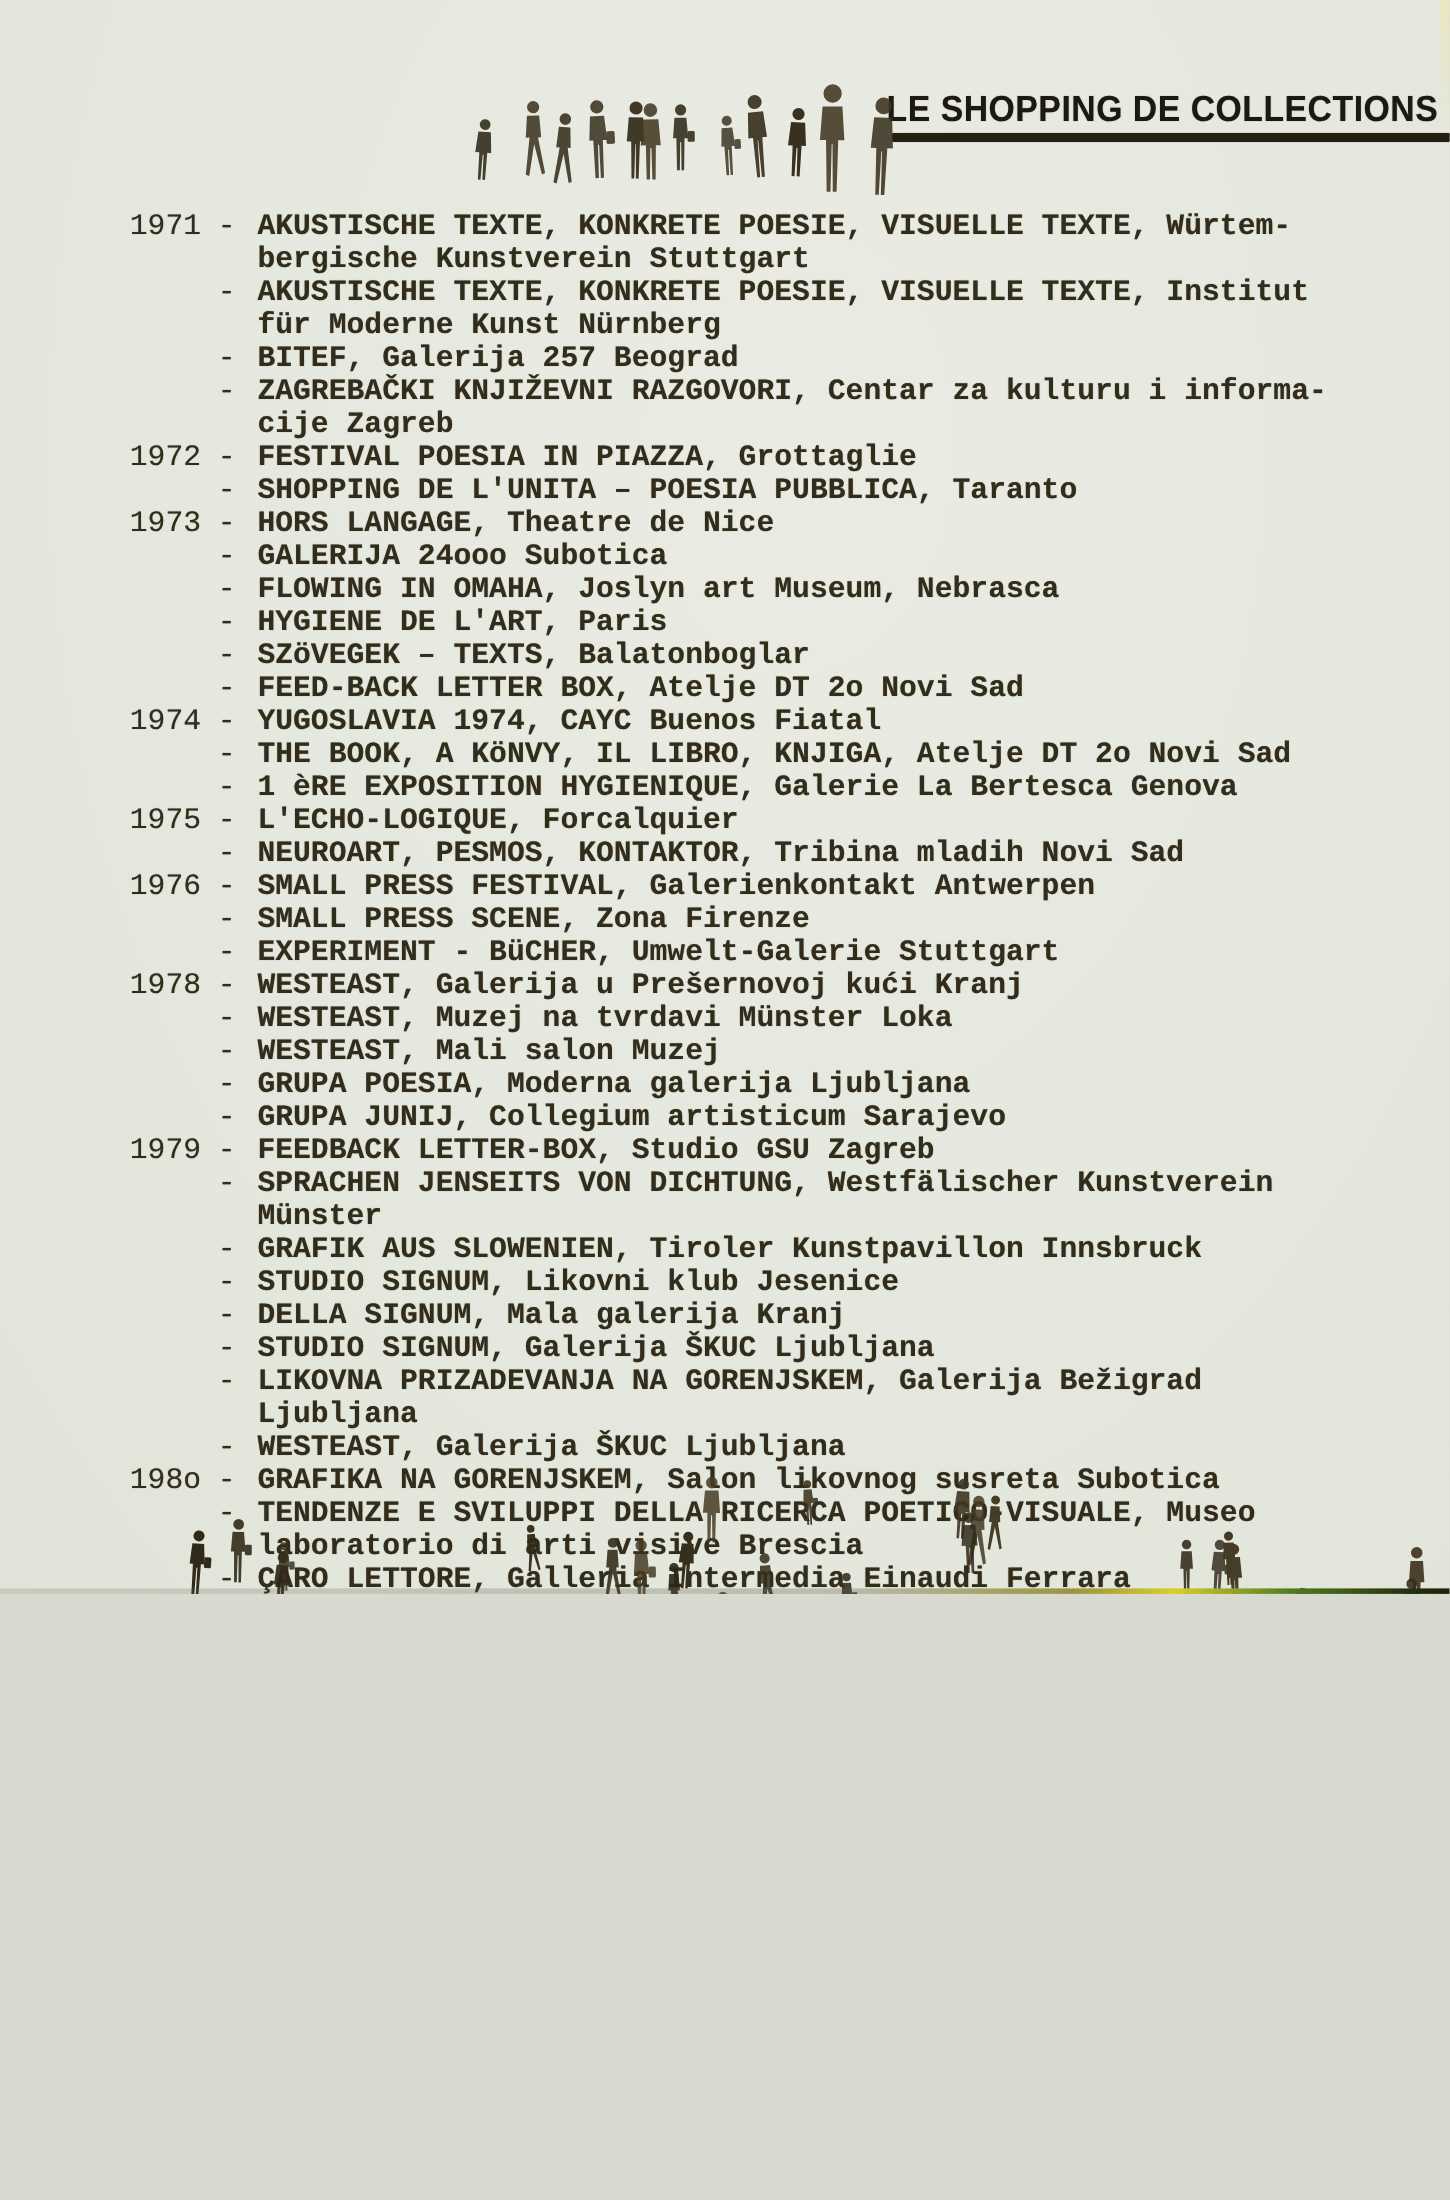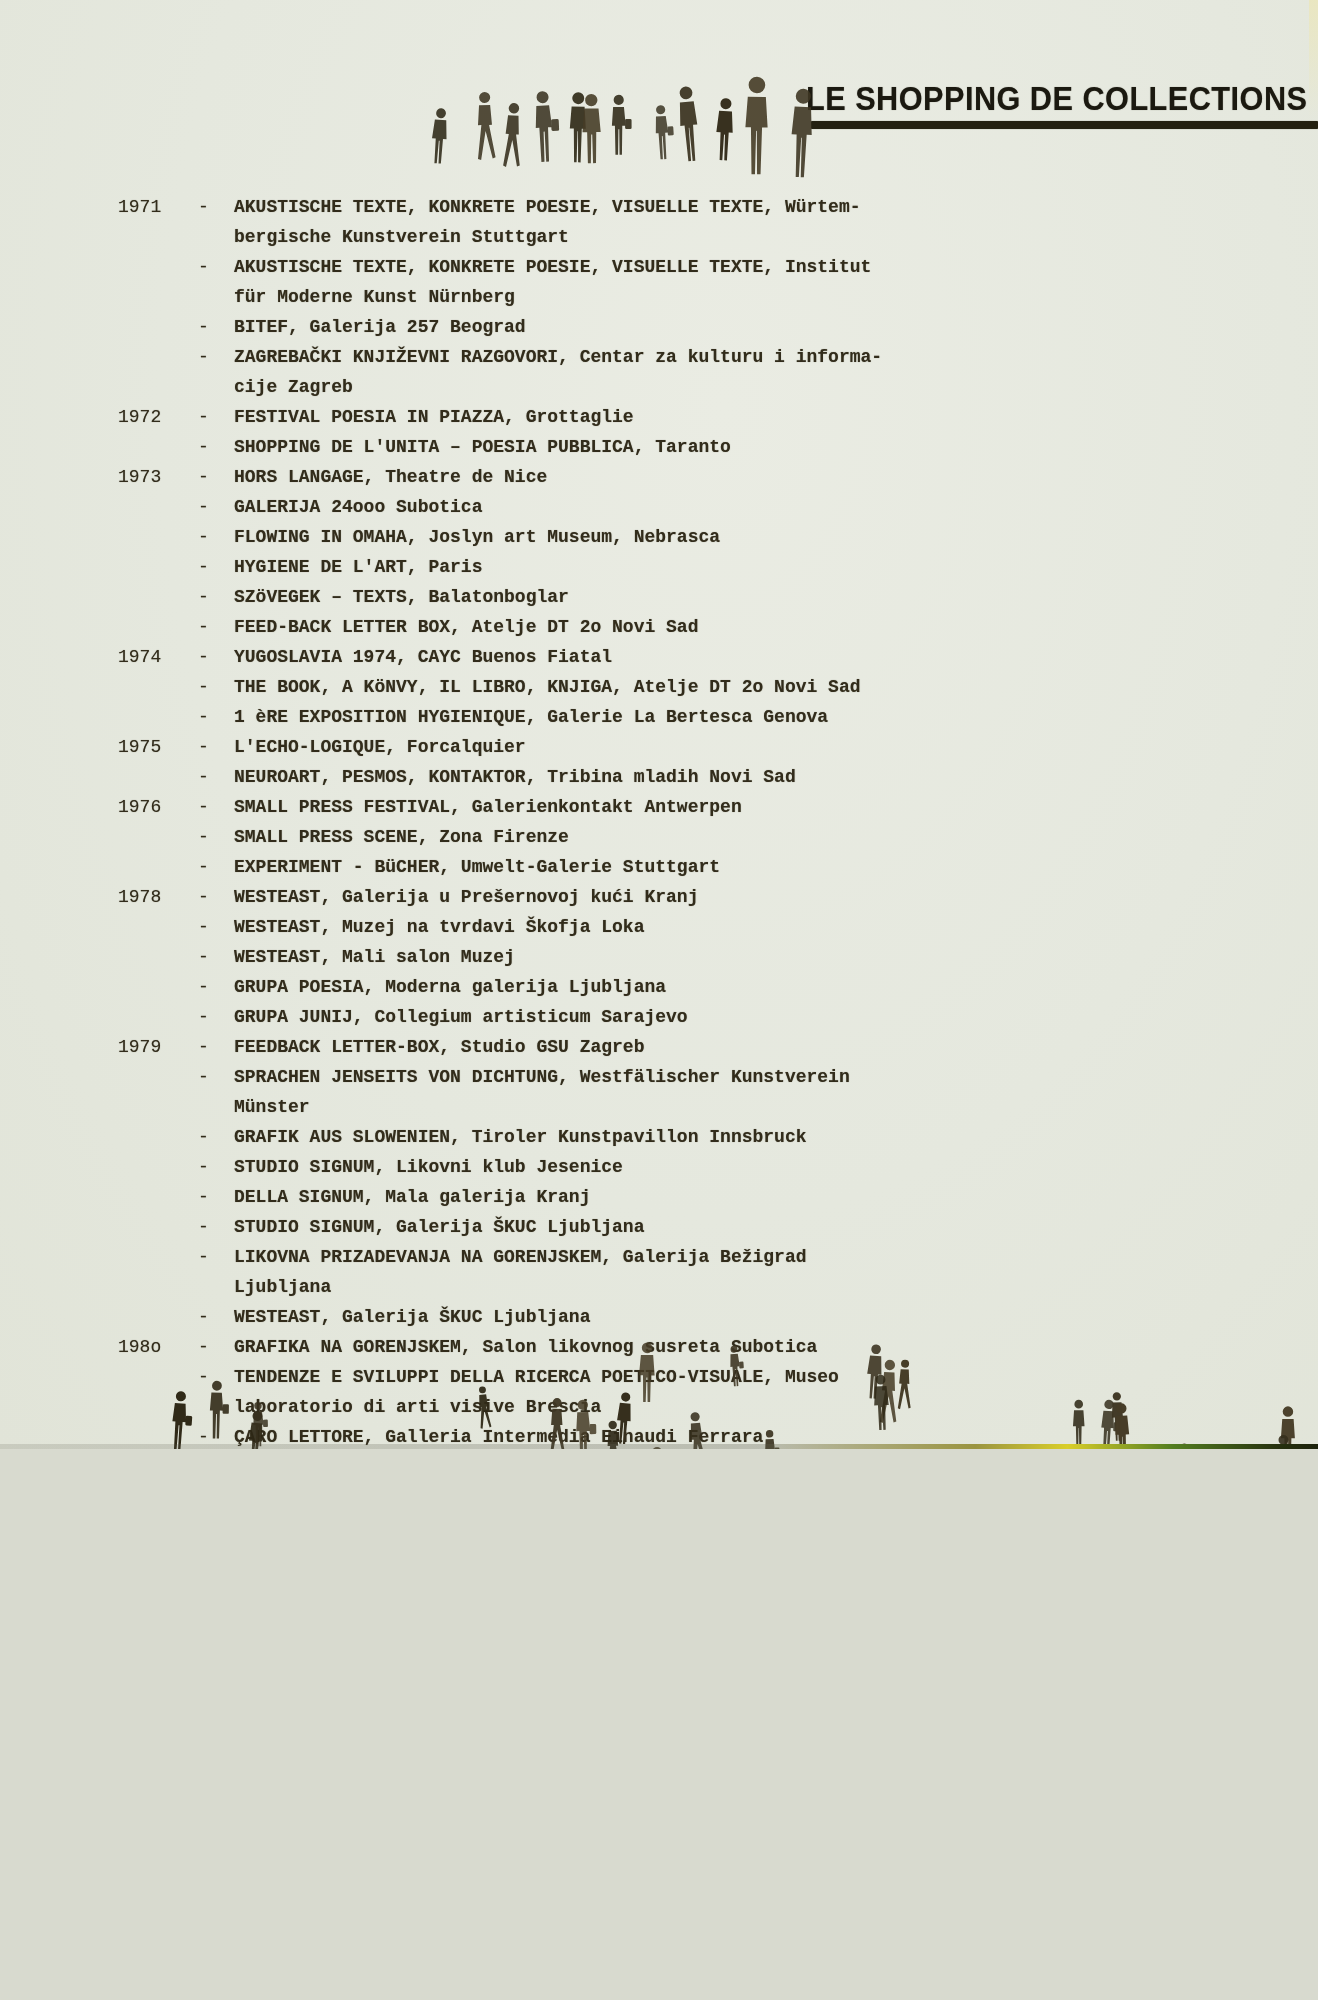--- a/index.html
+++ b/index.html
@@ -24,21 +24,21 @@
     font-size:33px;letter-spacing:.5px;color:#1b1910;white-space:nowrap;
     transform:scaleX(.93);transform-origin:left top;
     text-shadow:0 0 1px rgba(30,28,15,.5);
   }
   .title-rule{position:absolute;top:121px;left:811px;width:507px;height:8px;
     background:#232010;border-radius:1px;
     box-shadow:0 0 1px rgba(30,28,15,.6);}
   
   .list{position:absolute;left:118px;top:192px;width:1170px;color:#322c1b;}
   .entry{display:grid;grid-template-columns:74px 42px auto;
-    font-size:18px;line-height:30px;
+    font-size:27px;line-height:30px;
     text-shadow:0 0 1px rgba(45,40,22,.45);}
   .entry .year{white-space:nowrap;}
   .entry .dash{padding-left:6px;}
   .entry .text{white-space:pre-line;font-weight:bold;}
   
   .crowd{position:absolute;left:0;top:0;width:1318px;height:2000px;
     pointer-events:none;}
 </style>
 </head>
 <body>
@@ -174,21 +174,21 @@
 
     <div class="entry">
       <span class="year">1978</span>
       <span class="dash">-</span>
       <span class="text">WESTEAST, Galerija u Prešernovoj kući Kranj</span>
     </div>
 
     <div class="entry">
       <span class="year"></span>
       <span class="dash">-</span>
-      <span class="text">WESTEAST, Muzej na tvrdavi Škofja Loka</span>
+      <span class="text">WESTEAST, Muzej na tvrdavi Münster Loka</span>
     </div>
 
     <div class="entry">
       <span class="year"></span>
       <span class="dash">-</span>
       <span class="text">WESTEAST, Mali salon Muzej</span>
     </div>
 
     <div class="entry">
       <span class="year"></span>

